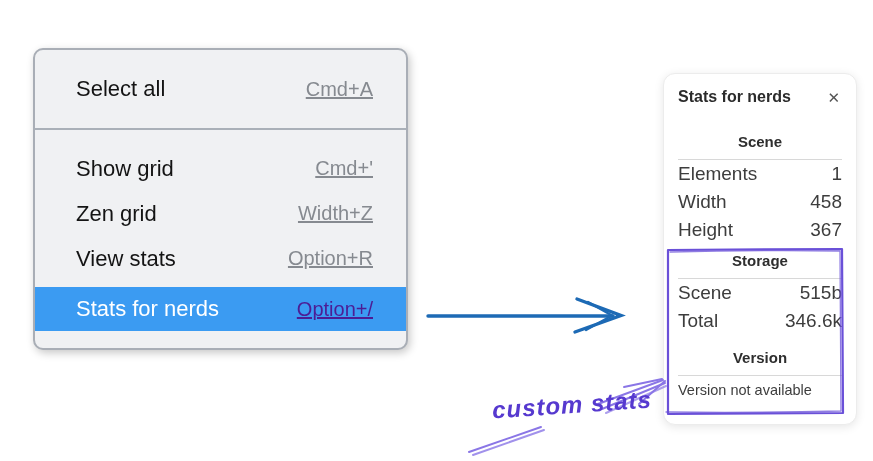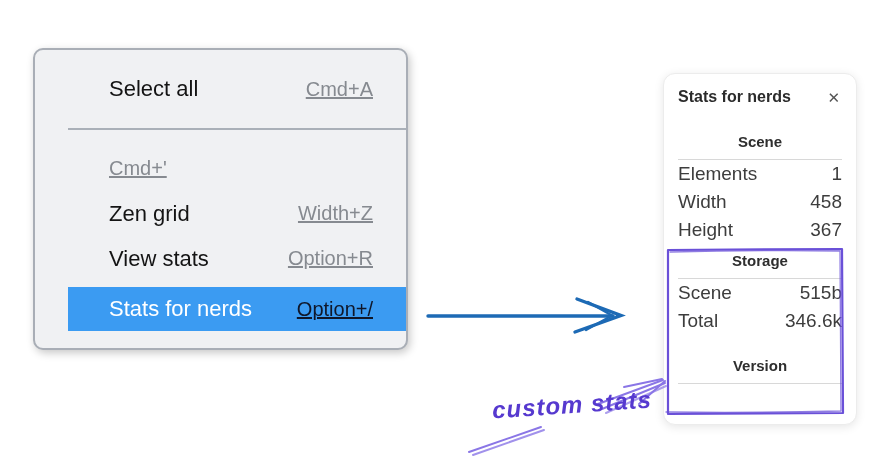--- a/index.html
+++ b/index.html
@@ -16,21 +16,20 @@
     position: absolute;
     left: 33px; top: 48px;
     width: 375px; height: 302px;
     background: #f0f1f3;
     border: 2px solid #a9aeb6;
     border-radius: 10px;
     box-shadow: 2px 3px 8px rgba(0,0,0,0.22);
     display: flex;
     flex-direction: column;
     overflow: hidden;
-    padding-left: 33px;
   }
   .menu-row {
     display: flex;
     align-items: center;
     justify-content: space-between;
     padding: 0 33px 0 41px;
     font-size: 22px;
     color: #141414;
     cursor: default;
   }
@@ -45,21 +44,21 @@
     width: 100%;
   }
   .menu-spacer { height: 16px; }
   .row-plain { height: 45px; }
   .gap-6 { height: 6px; }
   .row-highlight {
     height: 44px;
     background: #3b9bf2;
     color: #ffffff;
   }
-  .row-highlight .shortcut { color: #0f172a; }
+  .row-highlight .shortcut { color: #4c1d95; }
 
   
   .stats-panel {
     position: absolute;
     left: 663px; top: 73px;
     width: 194px; height: 352px;
     background: #ffffff;
     border: 1px solid #ececec;
     border-radius: 12px;
     box-shadow: 0 2px 10px rgba(0,0,0,0.10);
@@ -82,21 +81,21 @@
   }
   .section-header {
     text-align: center;
     font-weight: bold;
     font-size: 15px;
     color: #2e2e2e;
     margin-top: 24px;
     height: 18px;
   }
   .section-header.tight { margin-top: 8px; }
-  .section-header.tighter { margin-top: 22px; }
+  .section-header.tighter { margin-top: 14px; }
   .section-hr {
     border: none;
     border-top: 1px solid #d8d8d8;
     margin-top: 8px;
   }
   .stat-row {
     display: flex;
     justify-content: space-between;
     align-items: center;
     height: 28px;
@@ -136,20 +135,21 @@
 <body>
 
 <div class="context-menu">
   <div class="menu-row row-select-all">
     <span>Select all</span>
     <span class="shortcut">Cmd+A</span>
   </div>
   <div class="menu-separator"></div>
   <div class="menu-spacer"></div>
   <div class="menu-row row-plain">
+    <span>Show grid</span>
     <span class="shortcut">Cmd+'</span>
   </div>
   <div class="menu-row row-plain">
     <span>Zen grid</span>
     <span class="shortcut">Width+Z</span>
   </div>
   <div class="menu-row row-plain">
     <span>View stats</span>
     <span class="shortcut">Option+R</span>
   </div>
@@ -187,20 +187,21 @@
     <span class="stat-label">Scene</span>
     <span class="stat-value">515b</span>
   </div>
   <div class="stat-row">
     <span class="stat-label">Total</span>
     <span class="stat-value">346.6k</span>
   </div>
 
   <div class="section-header tighter">Version</div>
   <hr class="section-hr">
+  <div class="version-note">Version not available</div>
 </div>
 
 <svg class="overlay-svg" viewBox="0 0 873 461" xmlns="http://www.w3.org/2000/svg">
 
   <g stroke="#1d6ab5" stroke-width="3.4" fill="none" stroke-linecap="round">
     <path d="M428,316 L613,316"></path>
     <path d="M577,299 L621,315.5 L575,332"></path>
     <path d="M588,302 L612,315.5 L586,330" stroke-width="2.4"></path>
   </g>
 

